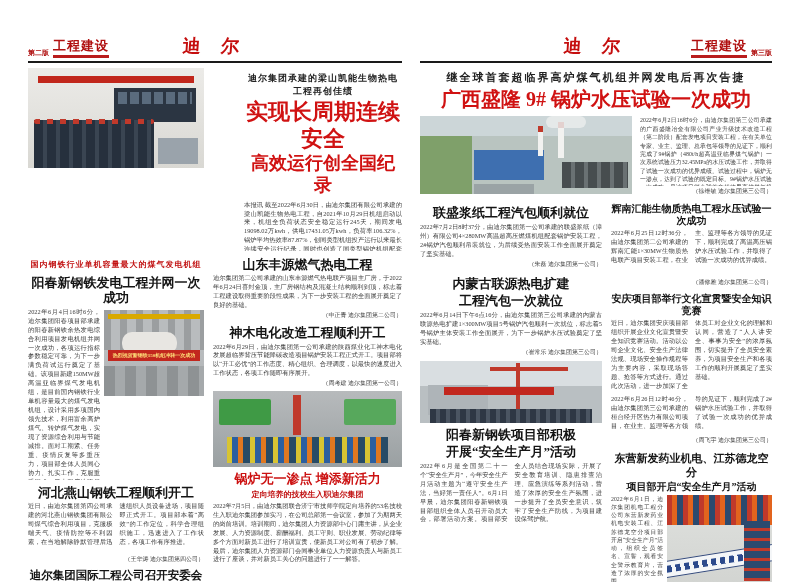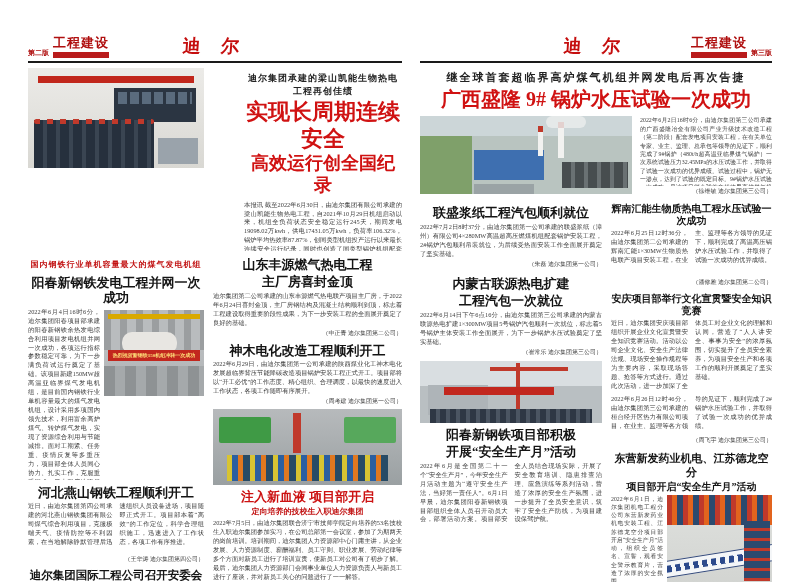--- a/index.html
+++ b/index.html
@@ -5,21 +5,21 @@
   html,body{margin:0;padding:0;background:#ffffff;}
   body{width:800px;height:582px;position:relative;overflow:hidden;
        font-family:"Liberation Serif","DejaVu Serif",serif;color:#333;}
   .page{position:absolute;top:32px;height:552px;overflow:hidden;}
   #lpage{left:28px;width:374px;}
   #rpage{left:420px;width:352px;}
   .hdr{display:flex;align-items:flex-end;border-bottom:2px solid #1a1a1a;padding-bottom:3px;height:26px;}
   .hdr .grp{display:flex;align-items:flex-end;gap:4px;width:110px;}
   .hdr .grp.right{justify-content:flex-end;}
   .ed{color:#b01010;font-size:7px;font-weight:bold;}
-  .sect{color:#b01010;font-size:13px;font-weight:900;letter-spacing:1px;border-bottom:6px solid #b91c1c;}
+  .sect{color:#b01010;font-size:13px;font-weight:900;letter-spacing:1px;border-bottom:3px solid #b91c1c;}
   .masthead{flex:1;text-align:center;color:#c50e0e;font-size:18px;font-weight:900;letter-spacing:8px;transform:skewX(-4deg);}
   .eyebrow{font-size:9px;font-weight:bold;color:#222;text-align:center;letter-spacing:1px;margin:4px 0 1px;}
   .eyebrow.red{color:#c21414;font-size:8px;}
   .bigred{color:#d01212;font-weight:900;text-align:center;line-height:1.22;}
   .lead-row{display:flex;gap:8px;margin-top:5px;}
   .ph{position:relative;overflow:hidden;background:#c8c8c6;flex-shrink:0;}
   .body{font-size:6.3px;line-height:1.42;text-align:justify;color:#3c3c3c;}
   .byline{font-size:6px;text-align:right;color:#404040;margin-top:1px;}
   .cols{display:flex;gap:9px;margin-top:4px;}
   .cols2{column-count:2;column-gap:7px;}
@@ -80,33 +80,32 @@
       <h3>河北燕山钢铁工程顺利开工</h3>
       <div class="body cols2" style="height:52px;overflow:hidden;">近日，由迪尔集团第四公司承建的河北燕山钢铁集团有限公司煤气综合利用项目，克服极端天气、疫情防控等不利因素，在当地解除静默管理后迅速组织人员设备进场，项目随即正式开工。项目部本着“高效”的工作定位，科学合理组织施工，迅速进入了工作状态，各项工作有序推进。</div>
       <div class="byline">（王华涛 迪尔集团第四公司）</div>
       <h3 style="font-size:11.5px;">迪尔集团国际工程公司召开安委会会议</h3>
       <div class="body cols2" style="height:118px;overflow:hidden;">近日，迪尔集团国际工程公司在总部会议室召开了2022年安全生产委员会第一次会议，会议由总经理杨广军主持，安委会委员共计14人参会。会议传达了集团公司安委会会议精神，听取了各项目安全生产管理工作汇报，分析了当前安全管理工作存在的问题，并对下一步工作重点进行了部署：一是提高政治站位，坚决扛起安全生产责任；二是强化隐患排查治理，严格落实各项安全管理制度；三是加强安全教育培训，提升全员安全意识和应急处置能力。总经理杨广军要求，全体人员要以此次会议为契机，压实安全生产责任，真抓实干、狠抓落实，为公司高质量发展保驾护航。</div>
 
     </div>
 
     <div style="flex:1;min-width:0;">
       <h3 style="margin-top:2px;">山东丰源燃气热电工程</h3>
-      <h3 style="margin:0 0 2px;">主厂房喜封金顶</h3>
       <div class="body">迪尔集团第二公司承建的山东丰源燃气热电联产项目主厂房，于2022年6月24日喜封金顶，主厂房钢结构及混凝土结构顺利到顶，标志着工程建设取得重要阶段性成果，为下一步安装工程的全面展开奠定了良好的基础。</div>
       <div class="byline">（申正青 迪尔集团第二公司）</div>
       <h3>神木电化改造工程顺利开工</h3>
       <div class="body">2022年6月29日，由迪尔集团第一公司承建的陕西煤业化工神木电化发展超临界背压节能降碳改造项目锅炉安装工程正式开工。项目部将以“开工必优”的工作态度、精心组织、合理调度，以最快的速度进入工作状态，各项工作随即有序展开。</div>
       <div class="byline">（周考建 迪尔集团第一公司）</div>
       <div class="ph" style="width:100%;height:76px;margin:3px 0;background:linear-gradient(#b7babc,#9aa0a2);">
         <div class="pp" style="left:6px;top:8px;width:52px;height:26px;background:#3f9a45;border-radius:2px;"></div>
         <div class="pp" style="right:6px;top:8px;width:52px;height:26px;background:#57a85c;border-radius:2px;"></div>
         <div class="pp" style="left:80px;top:4px;width:8px;height:40px;background:#c0392b;"></div>
         <div class="pp" style="left:14px;right:14px;bottom:4px;height:26px;background:repeating-linear-gradient(90deg,#d8c432 0 5px,#2b5fa0 5px 11px,#e07820 11px 16px,#274b66 16px 23px);"></div>
       </div>
-      <h3 class="red" style="margin-top:4px;">注入新血液  项目部开启</h3>
+      <h3 class="red" style="margin-top:4px;">锅炉无一渗点  增添新活力</h3>
       <div class="subhead">定向培养的技校生入职迪尔集团</div>
       <div class="body" style="height:96px;overflow:hidden;">2022年7月5日，由迪尔集团联合济宁市技师学院定向培养的53名技校生入职迪尔集团参加实习，在公司总部第一会议室，参加了为期两天的岗前培训。培训期间，迪尔集团人力资源部中心门庸主讲，从企业发展、人力资源制度、薪酬福利、员工守则、职业发展、劳动纪律等多个方面对新员工进行了培训宣贯，使新员工对公司有了初步了解。最后，迪尔集团人力资源部门会同事业单位人力资源负责人与新员工进行了座谈，并对新员工关心的问题进行了一一解答。</div>
       <div class="byline">（门庸 迪尔集团人力资源部）</div>
       <div class="ph" style="width:100%;height:86px;margin-top:3px;background:linear-gradient(#e6dfd3,#cfc4b2);">
         <div class="pp" style="left:10px;right:10px;top:5px;height:11px;background:#c2271e;">
           <div class="bannertext" style="top:2px;font-size:6px;letter-spacing:3px;">迪尔集团有限公司</div>
         </div>
 
       </div>
     </div>

